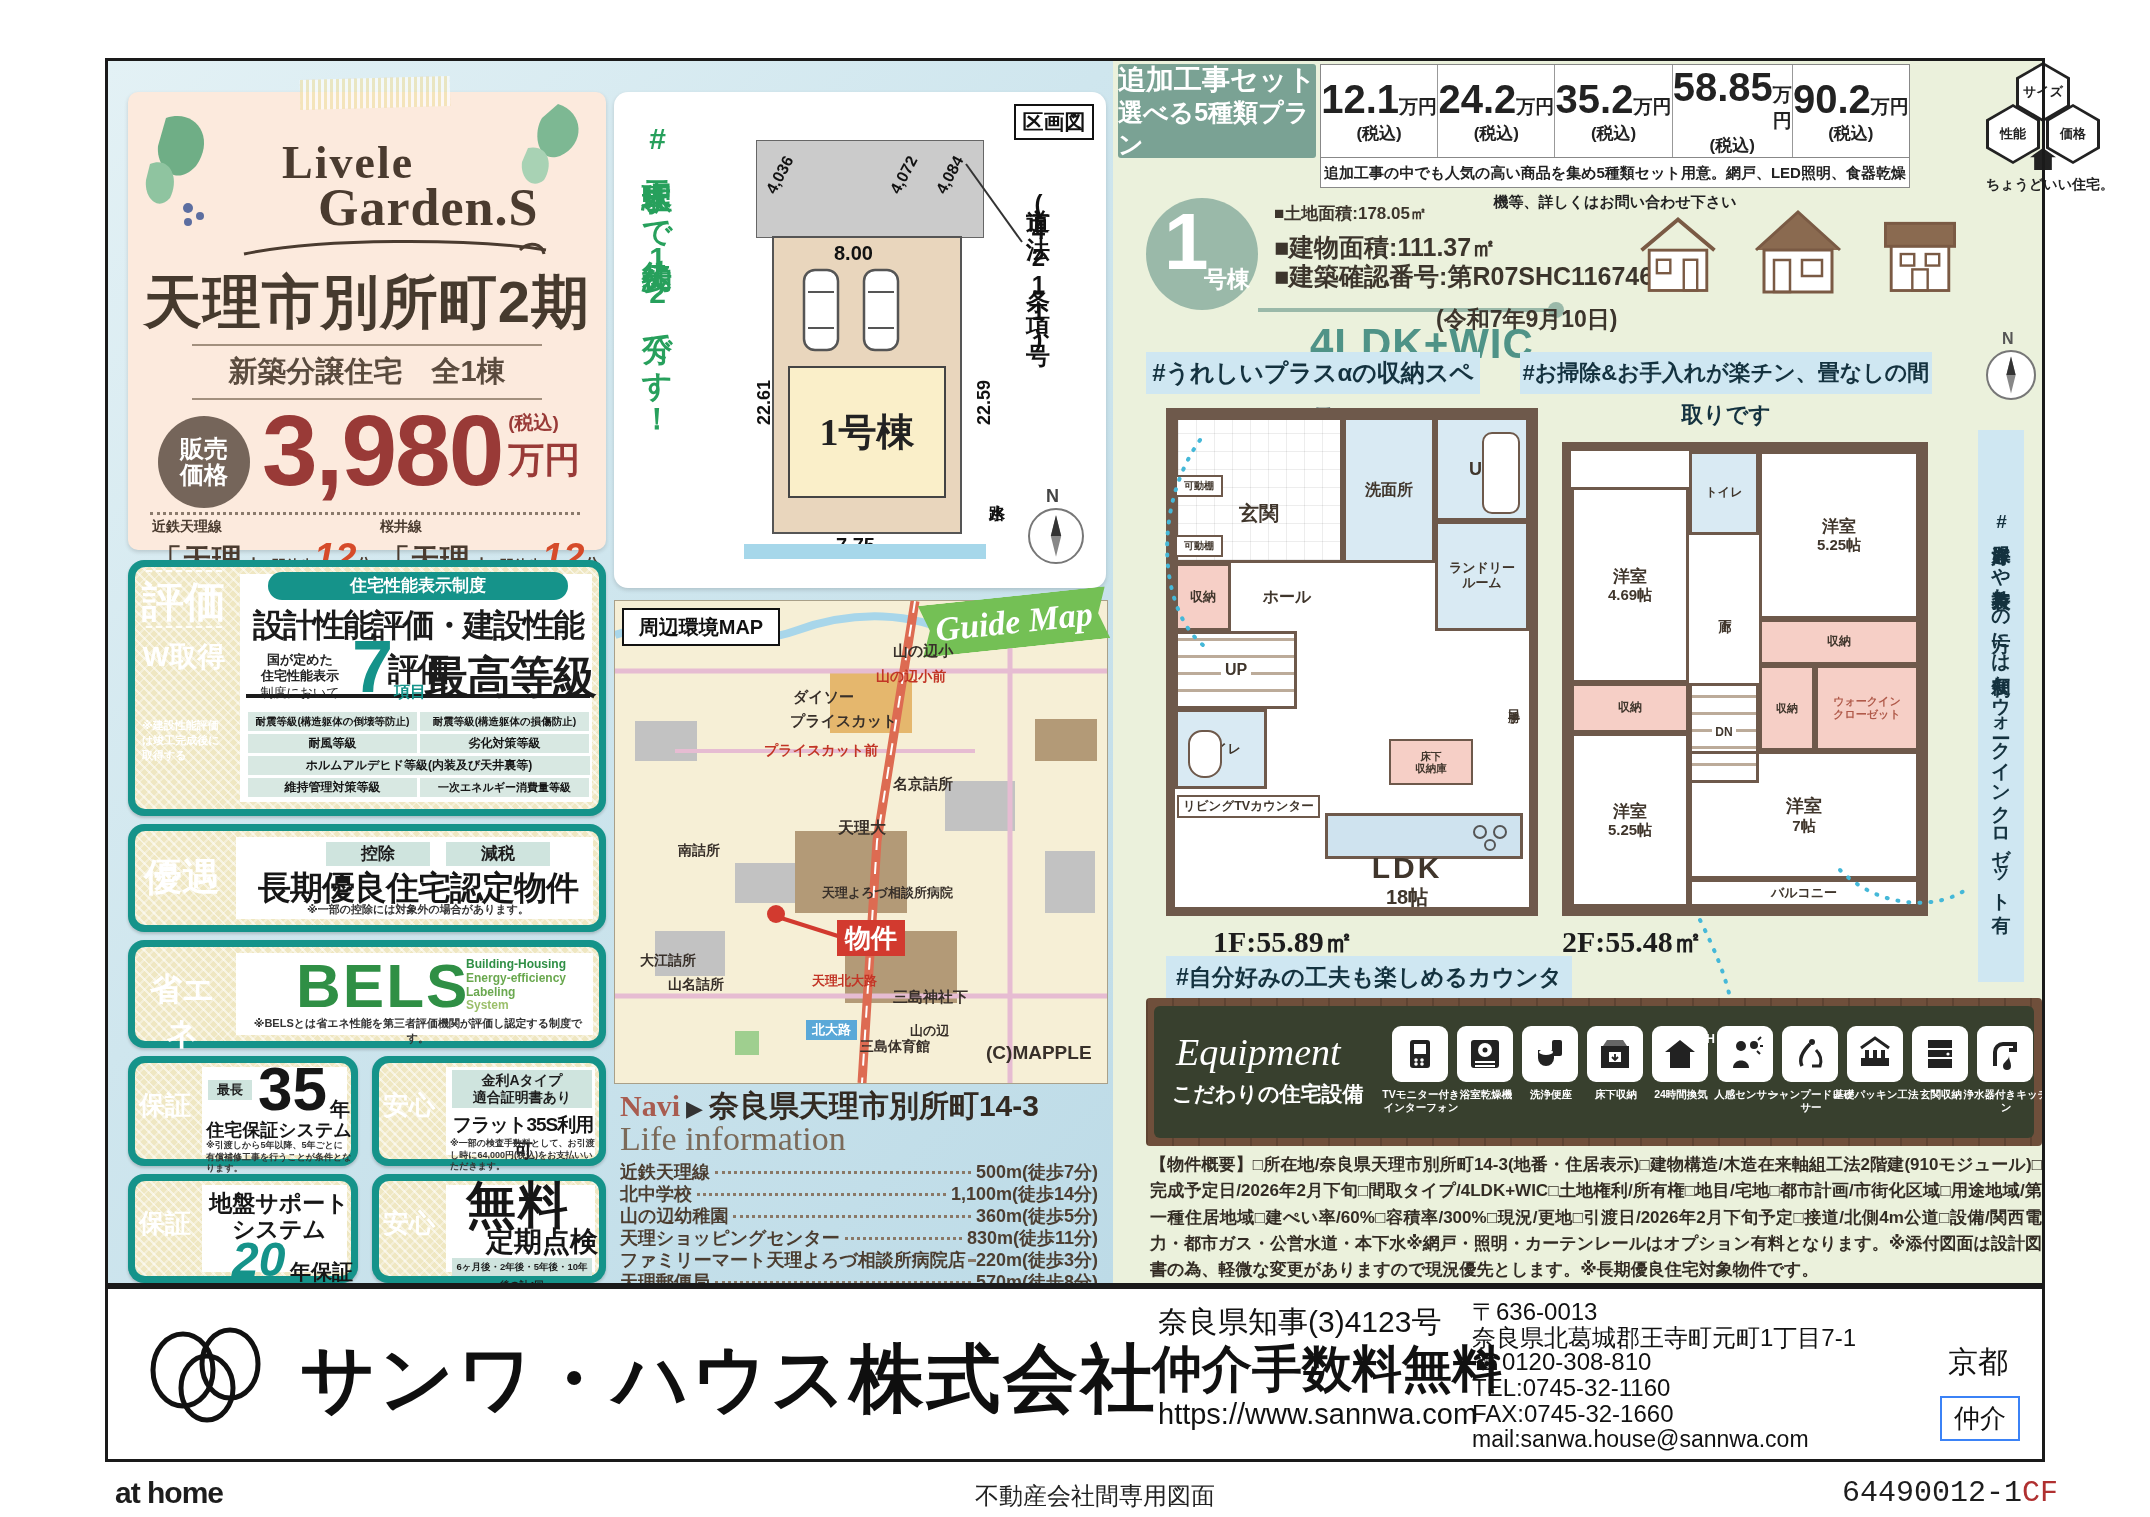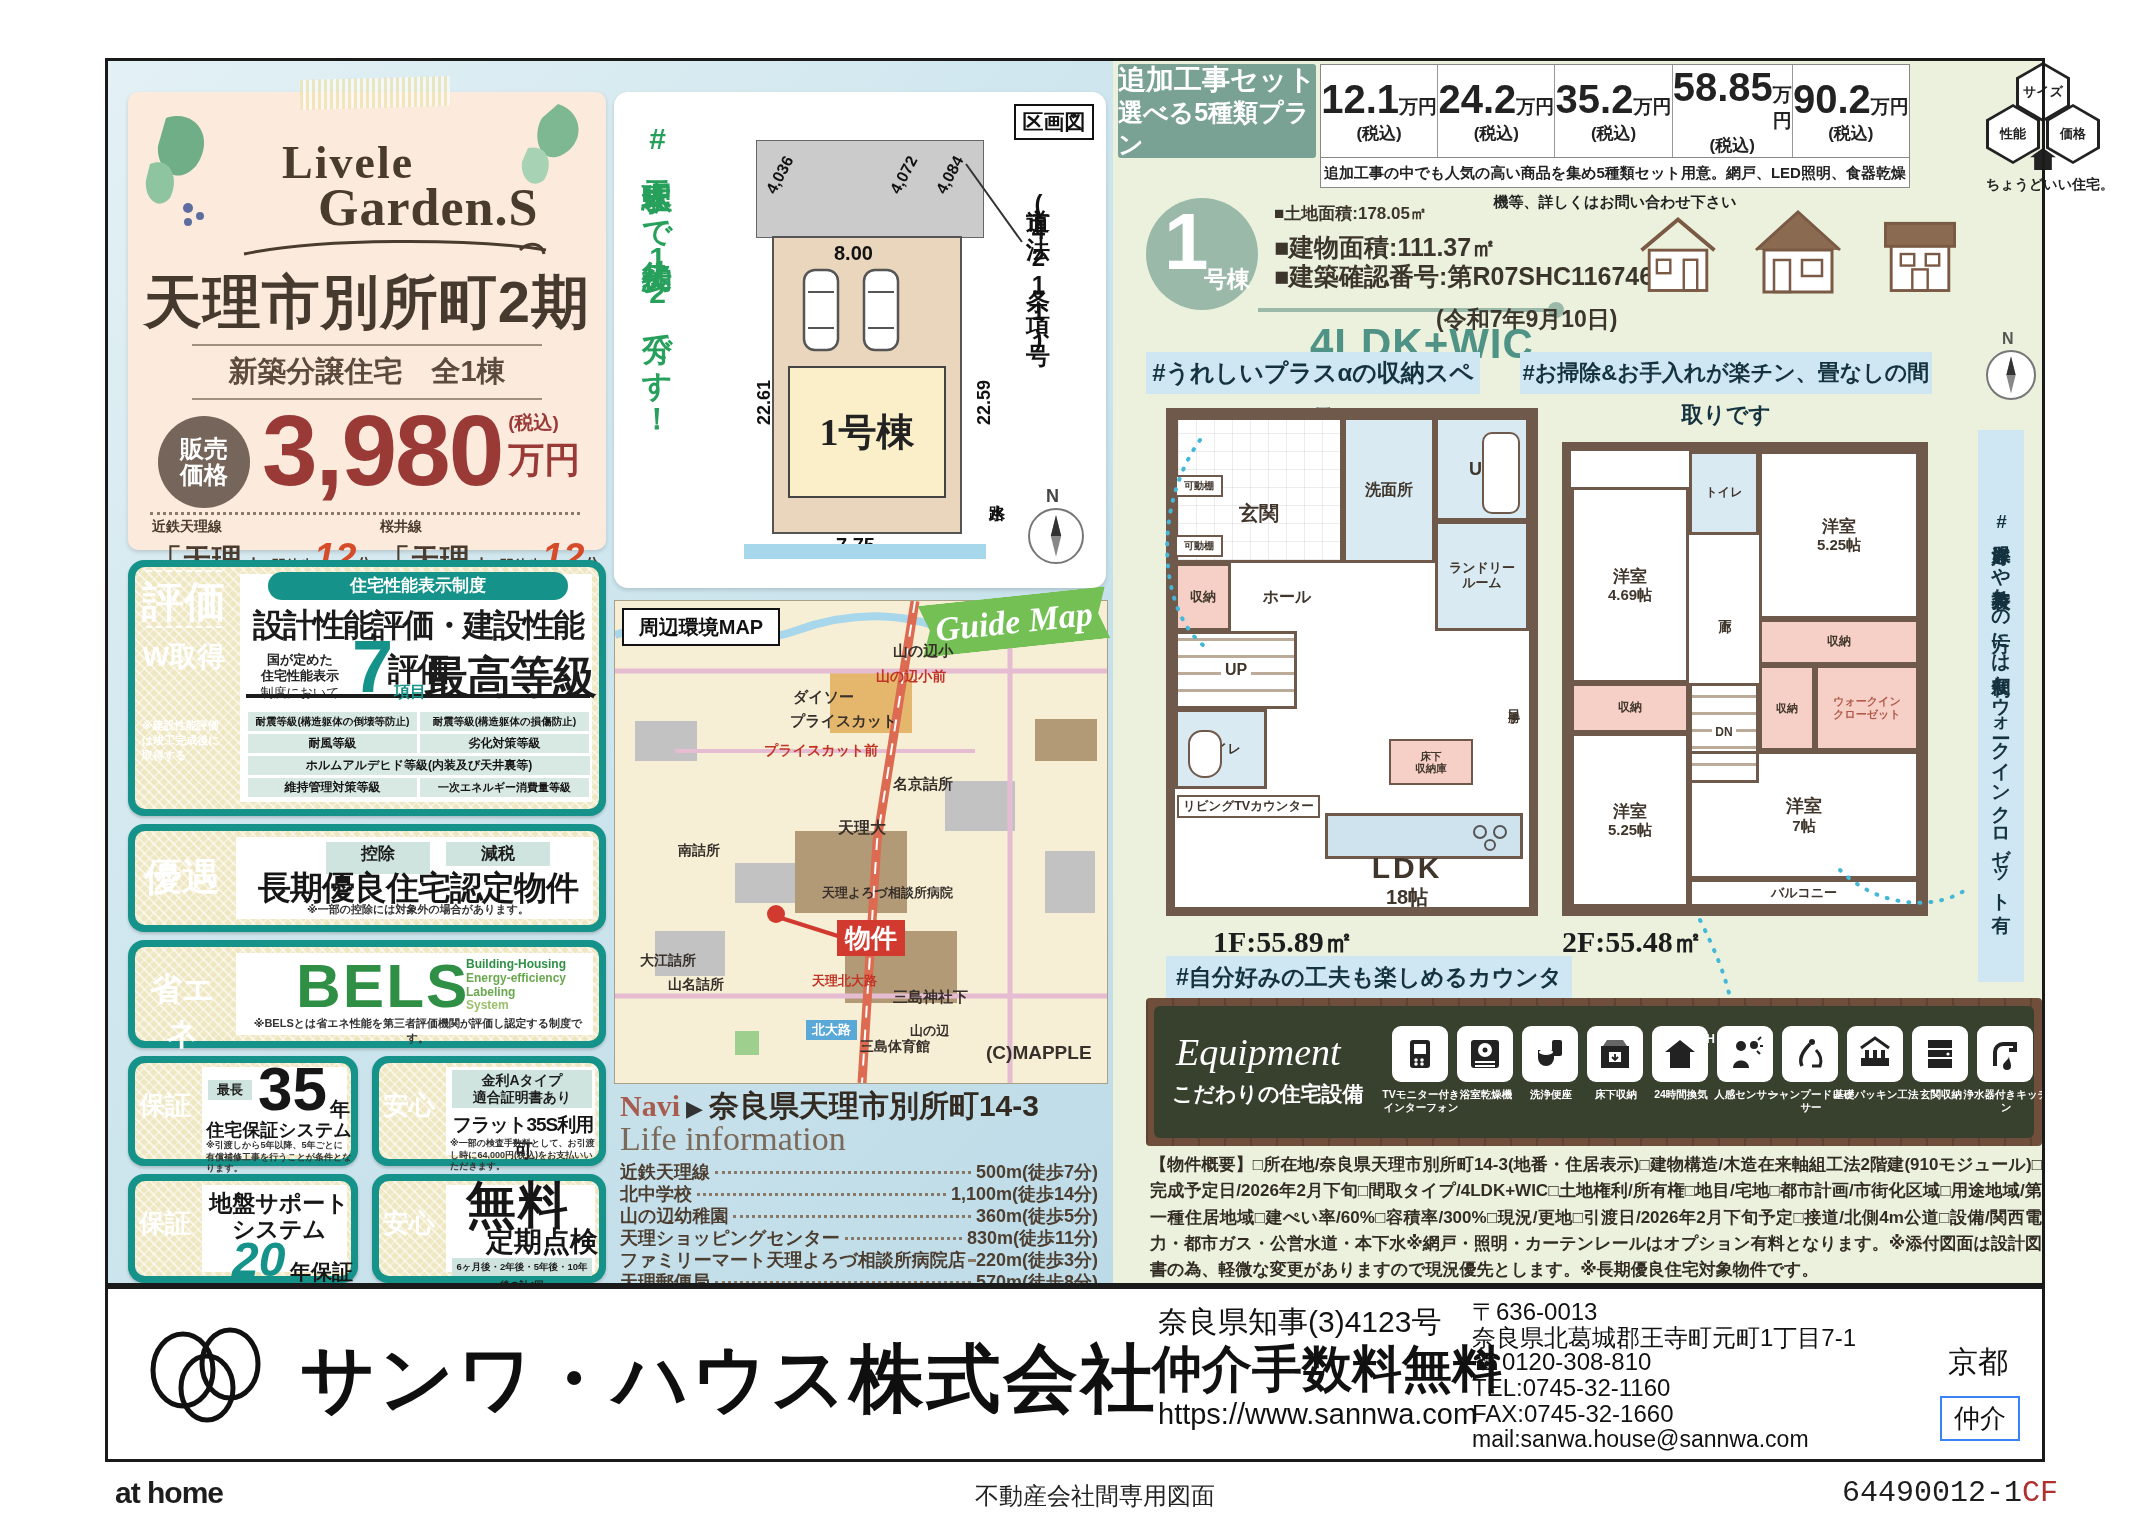--- a/index.html
+++ b/index.html
@@ -137,21 +137,21 @@
       <div class="cell" style="width:169px;height:19px;font-size:12px;">維持管理対策等級</div>
       <div class="cell" style="width:169px;height:19px;font-size:11px;">一次エネルギー消費量等級</div>
     </div>
   </div>
 
   <div class="tc" style="left:128px;top:824px;width:478px;height:108px;">
     <div class="mat"></div>
     <div class="panel" style="left:108px;top:13px;right:13px;bottom:13px;"></div>
   </div>
   <div class="badge-txt" style="left:138px;top:852px;width:88px;font-size:38px;">優遇</div>
-  <div class="abs pill" style="left:326px;top:842px;width:104px;height:32px;line-height:24px;font-size:17px;">控除</div>
+  <div class="abs pill" style="left:326px;top:842px;width:104px;height:24px;line-height:24px;font-size:17px;">控除</div>
   <div class="abs pill" style="left:446px;top:842px;width:104px;height:24px;line-height:24px;font-size:17px;">減税</div>
   <div class="abs" style="left:246px;top:866px;width:344px;text-align:center;font-size:33px;font-weight:bold;color:#161616;letter-spacing:-1px;">長期優良住宅認定物件</div>
   <div class="abs" style="left:246px;top:902px;width:344px;text-align:center;font-size:11px;font-weight:bold;color:#333;">※一部の控除には対象外の場合があります。</div>
 
   <div class="tc" style="left:128px;top:940px;width:478px;height:108px;">
     <div class="mat"></div>
     <div class="panel" style="left:108px;top:13px;right:13px;bottom:13px;"></div>
   </div>
   <div class="badge-txt" style="left:134px;top:968px;width:96px;font-size:32px;">省エネ</div>
   <div class="abs" style="left:296px;top:950px;font-size:62px;font-weight:bold;color:#2f8f45;letter-spacing:2px;">BELS</div>

